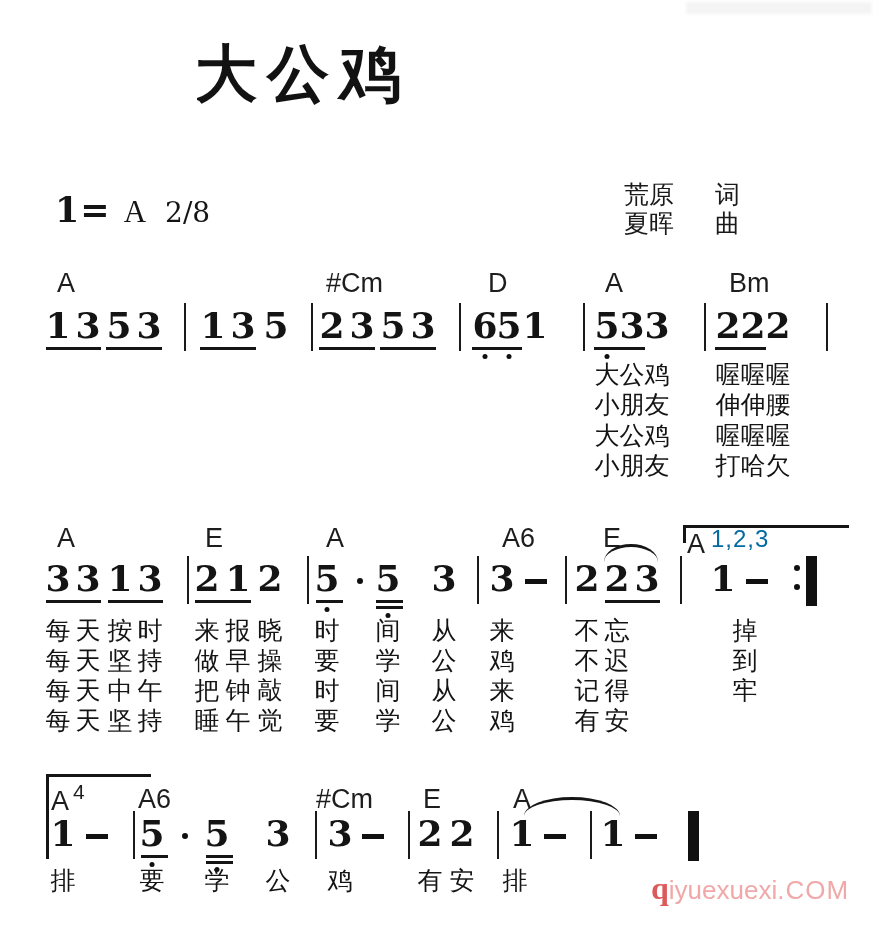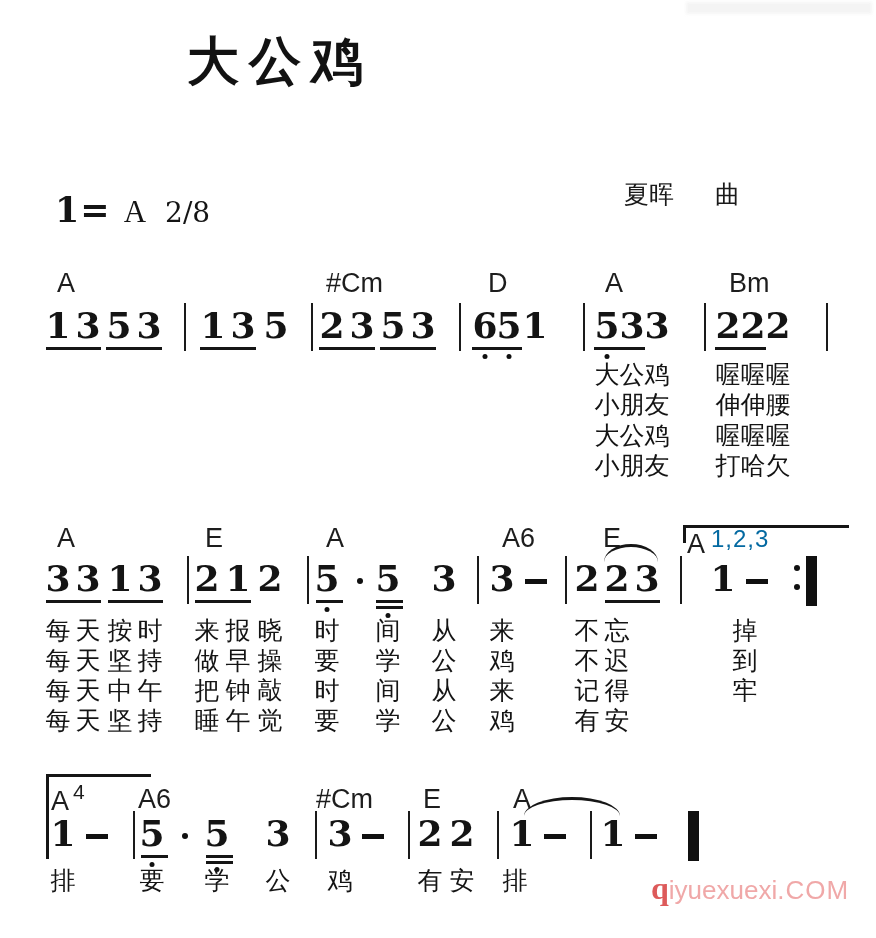--- a/index.html
+++ b/index.html
@@ -1,21 +1,21 @@
 <!DOCTYPE html>
 <html><head>
 <meta charset="utf-8">
 <style>
   html,body{margin:0;padding:0;background:#e8e8e8;}
   .page{position:relative;width:876px;height:938px;background:#ffffff;overflow:hidden;
         font-family:"DejaVu Sans",sans-serif;}
   .smudge{position:absolute;left:686px;top:2px;width:186px;height:12px;background:#ececec;
           opacity:.55;filter:blur(1.5px);}
-  .title{position:absolute;left:178px;top:26px;margin:9px;display:flex;gap:44px;
-         font-family:Liberation Sans, sans-serif;font-weight:700;font-size:52px;line-height:1;
+  .title{position:absolute;left:178px;top:26px;margin:17px;display:flex;gap:44px;
+         font-family:Liberation Sans, sans-serif;font-weight:700;font-size:62px;line-height:1;
          letter-spacing:10px;color:#121212;white-space:nowrap;}
   .keyrow{position:absolute;left:55px;top:192px;display:flex;align-items:baseline;color:#141414;}
   .keyprefix{font-family:"DejaVu Serif",serif;font-weight:700;font-size:35px;line-height:1;letter-spacing:1px;}
   .keyletter{font-family:"Liberation Serif",serif;font-size:31px;line-height:1;margin-left:13px;}
   .meter{font-family:"DejaVu Serif",serif;font-size:28px;line-height:1;margin-left:19px;}
   .credits{position:absolute;left:624px;top:181px;width:116px;color:#1a1a1a;
            font-family:"Liberation Serif",serif;font-size:25px;line-height:1.15;}
   .credit-row{display:flex;justify-content:space-between;}
   .score{position:absolute;left:0;top:0;width:876px;height:938px;}
   .it{position:absolute;}
@@ -50,20 +50,24 @@
     <span>大公鸡</span>
   </h1>
 
   <div class="keyrow">
     <span class="keyprefix">1=</span>
     <span class="keyletter">A</span>
     <span class="meter">2/8</span>
   </div>
 
   <div class="credits">
+    <div class="credit-row">
+      <span>荒原</span>
+      <span>词</span>
+    </div>
     <div class="credit-row">
       <span>夏晖</span>
       <span>曲</span>
     </div>
   </div>
 
   <div class="score">
       <div class="it chord" style="left: 57px; top: 270px;">A</div>
       <div class="it chord" style="left: 326px; top: 270px;">#Cm</div>
       <div class="it chord" style="left: 488px; top: 270px;">D</div>

